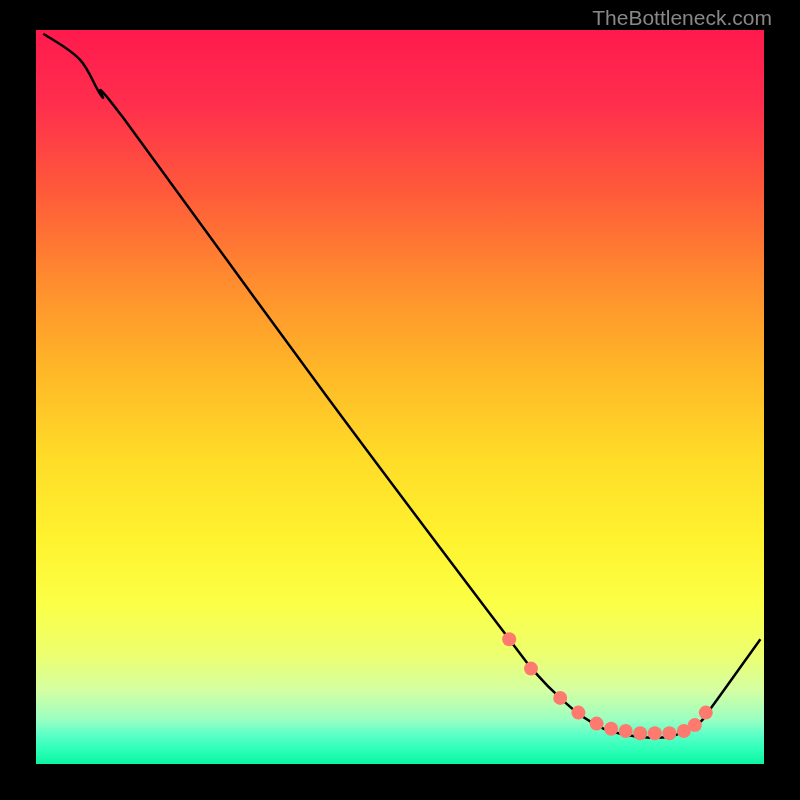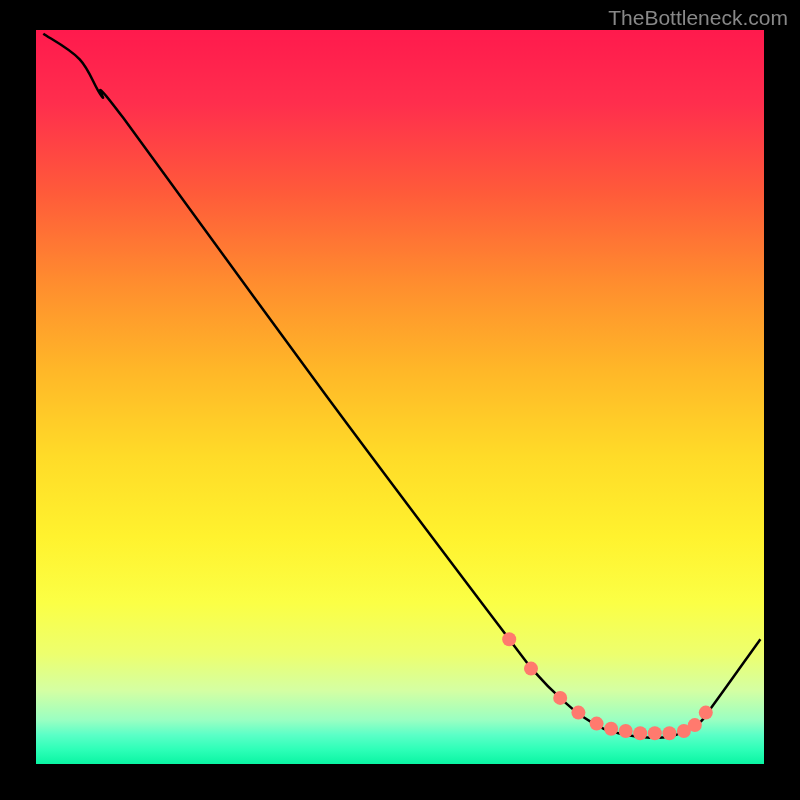--- a/index.html
+++ b/index.html
@@ -10,21 +10,21 @@
   body {
     width: 800px;
     height: 800px;
     background: #000;
     position: relative;
     font-family: Arial, sans-serif;
   }
   .watermark {
     position: absolute;
     top: 6px;
-    right: 12px;
+    right: 28px;
     color: #888;
     font-size: 21px;
     z-index: 10;
   }
   .plot-area {
     position: absolute;
     left: 36px;
     top: 30px;
     width: 728px;
     height: 734px;

